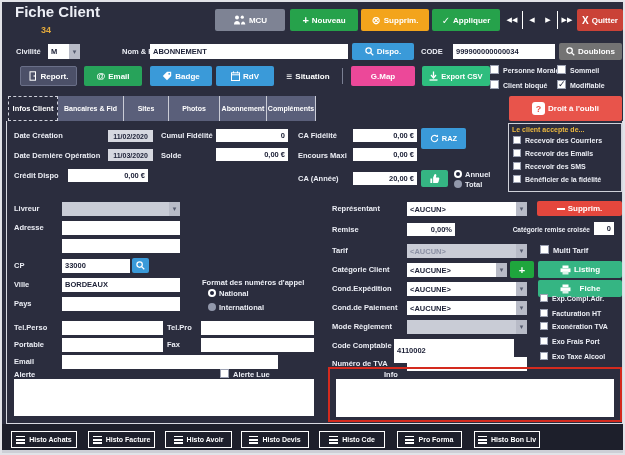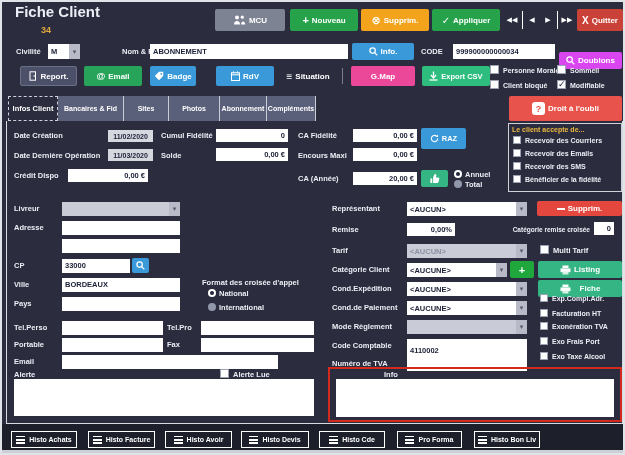--- a/index.html
+++ b/index.html
@@ -99,25 +99,25 @@
   </div>
   <div class="lbl" style="left:88px;top:45px;padding-left:32px;">Nom &amp; Prénom</div>
   <div class="inp" style="left:148px;top:42px;width:198px;height:15px;">ABONNEMENT</div>
   <div class="btn" style="left:350px;top:41px;width:62px;height:17px;background:#3a9ad9;">
     <span>
         <svg width="9" height="9" viewBox="0 0 10 10">
           <circle cx="4" cy="4" r="3" fill="none" stroke="#fff" stroke-width="1.4"></circle>
           <line x1="6.2" y1="6.2" x2="9.2" y2="9.2" stroke="#fff" stroke-width="1.4"></line>
         </svg>
       </span>
-    <span>Info.</span>
+    <span>Dispo.</span>
   </div>
   <div class="lbl" style="left:419px;top:45px;">CODE</div>
   <div class="inp" style="left:451px;top:42px;width:102px;height:15px;">999900000000034</div>
-  <div class="btn" style="left:557px;top:50px;width:63px;height:17px;background:#d946ef;">
+  <div class="btn" style="left:557px;top:41px;width:63px;height:17px;background:#737373;">
     <span>
         <svg width="9" height="9" viewBox="0 0 10 10">
           <circle cx="4" cy="4" r="3" fill="none" stroke="#fff" stroke-width="1.4"></circle>
           <line x1="6.2" y1="6.2" x2="9.2" y2="9.2" stroke="#fff" stroke-width="1.4"></line>
         </svg>
       </span>
     <span>Doublons</span>
   </div>
 
   <div class="btn" style="left:18px;top:64px;width:57px;height:20px;background:#4c5068;border:1px solid #6a6f88;">
@@ -126,21 +126,21 @@
           <rect x="1" y="0.8" width="5.5" height="8.4" fill="none" stroke="#fff" stroke-width="1"></rect>
           <circle cx="5.2" cy="5" r="0.8" fill="#fff"></circle>
         </svg>
       </span>
     <span>Report.</span>
   </div>
   <div class="btn" style="left:82px;top:64px;width:58px;height:20px;background:#27a35a;">
     <span style="font-size:9px;">@</span>
     <span>Email</span>
   </div>
-  <div class="btn" style="left:148px;top:64px;width:46px;height:20px;background:#3a9ad9;">
+  <div class="btn" style="left:148px;top:64px;width:62px;height:20px;background:#3a9ad9;">
     <span>
         <svg width="10" height="10" viewBox="0 0 10 10">
           <path d="M0.8 5 L5 0.8 H9.2 V5 L5 9.2 Z" fill="#fff"></path>
           <circle cx="7.2" cy="2.8" r="0.9" fill="#3a9ad9"></circle>
         </svg>
       </span>
     <span>Badge</span>
   </div>
   <div class="btn" style="left:214px;top:64px;width:58px;height:20px;background:#3a9ad9;">
     <span>
@@ -273,21 +273,21 @@
           <circle cx="4" cy="4" r="3" fill="none" stroke="#fff" stroke-width="1.4"></circle>
           <line x1="6.2" y1="6.2" x2="9.2" y2="9.2" stroke="#fff" stroke-width="1.4"></line>
         </svg>
       </span>
   </div>
   <div class="lbl" style="left:12px;top:278px;">Ville</div>
   <div class="inp" style="left:60px;top:276px;width:118px;height:14px;">BORDEAUX</div>
   <div class="lbl" style="left:12px;top:297px;">Pays</div>
   <div class="inp" style="left:60px;top:295px;width:118px;height:14px;"></div>
 
-  <div class="lbl" style="left:200px;top:276px;">Format des croisée d'appel</div>
+  <div class="lbl" style="left:200px;top:276px;">Format des numéros d'appel</div>
   <div class="radio sel" style="left:206px;top:287px;"></div>
   <div class="lbl" style="left:217px;top:287px;">National</div>
   <div class="radio dim" style="left:206px;top:301px;"></div>
   <div class="lbl" style="left:217px;top:301px;">International</div>
 
   <div class="lbl" style="left:12px;top:321px;">Tel.Perso</div>
   <div class="inp" style="left:60px;top:319px;width:101px;height:14px;"></div>
   <div class="lbl" style="left:165px;top:321px;">Tel.Pro</div>
   <div class="inp" style="left:199px;top:319px;width:113px;height:14px;"></div>
   <div class="lbl" style="left:12px;top:338px;">Portable</div>
@@ -373,21 +373,21 @@
   <div class="combo disabled" style="left:405px;top:318px;width:120px;height:14px;">
     <span class="cval"></span>
     <span class="arr"></span>
   </div>
   <div class="cb" style="left:538px;top:307px;width:8px;height:8px;"></div>
   <div class="lbl" style="left:550px;top:307px;font-size:7px;">Facturation HT</div>
   <div class="cb" style="left:538px;top:320px;width:8px;height:8px;"></div>
   <div class="lbl" style="left:550px;top:320px;font-size:7px;">Exonération TVA</div>
 
   <div class="lbl" style="left:330px;top:339px;">Code Comptable</div>
-  <div class="inp" style="left:405px;top:337px;width:120px;height:24px;">4110002</div>
+  <div class="inp" style="left:392px;top:337px;width:120px;height:24px;">4110002</div>
   <div class="cb" style="left:538px;top:335px;width:8px;height:8px;"></div>
   <div class="lbl" style="left:550px;top:335px;font-size:7px;">Exo Frais Port</div>
 
   <div class="lbl" style="left:330px;top:357px;">Numéro de TVA</div>
   <div class="inp" style="left:405px;top:355px;width:120px;height:14px;"></div>
   <div class="cb" style="left:538px;top:350px;width:8px;height:8px;"></div>
   <div class="lbl" style="left:550px;top:350px;font-size:7px;">Exo Taxe Alcool</div>
 
   <div style="position:absolute;left:326px;top:365px;width:294px;height:55px;border:2px solid #d42a1e;"></div>
   <div class="lbl" style="left:334px;top:368px;padding-left:48px;">Info</div>

